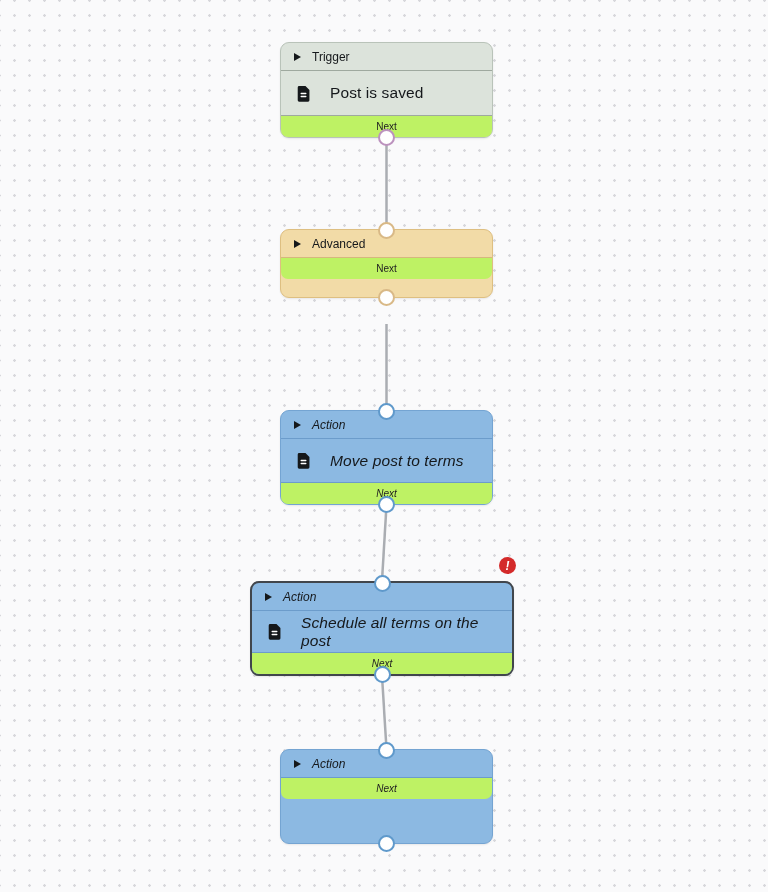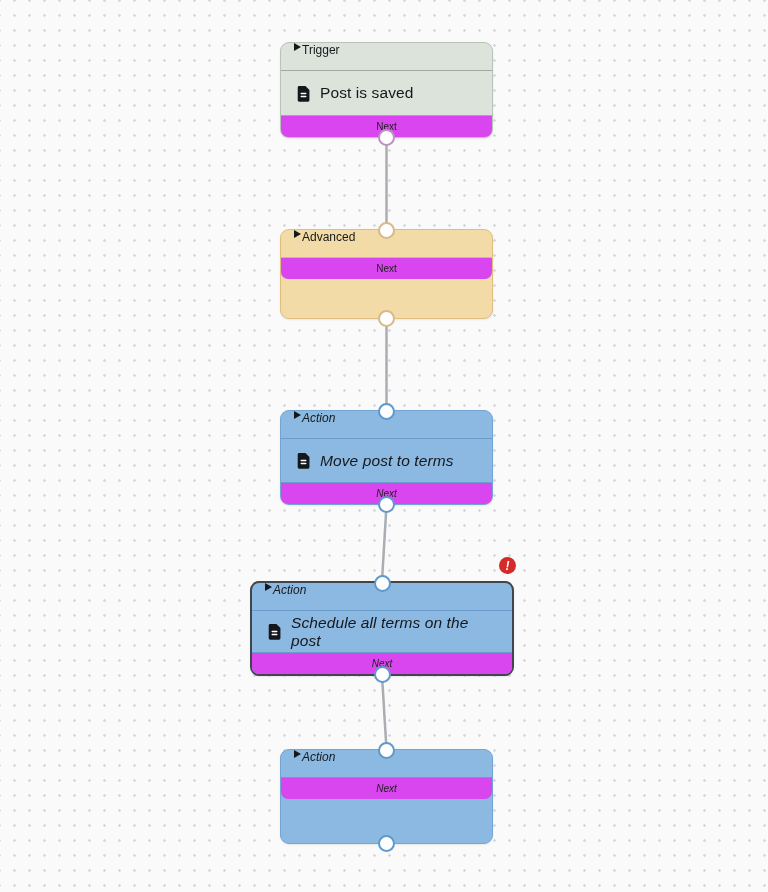--- a/index.html
+++ b/index.html
@@ -48,55 +48,56 @@
     background: #8cb9e2;
     border: 1px solid #74a4d2;
     font-style: italic;
     --divider: #6c9ccb;
     --handle: #5f99cb;
   }
   .node--selected {
     border: 2px solid #41464c;
   }
   .node-1 { left: 280px; top: 42px;  width: 213px; height: 96px; }
-  .node-2 { left: 280px; top: 229px; width: 213px; height: 90px; }
+  .node-2 { left: 280px; top: 229px; width: 213px; height: 69px; }
   .node-3 { left: 280px; top: 410px; width: 213px; height: 95px; }
   .node-4 { left: 250px; top: 581px; width: 264px; height: 95px; }
   .node-5 { left: 280px; top: 749px; width: 213px; height: 95px; }
 
   .node-header {
     height: 27px;
     flex: 0 0 27px;
     display: flex;
-    gap: 1px;
+    align-items: center;
+    gap: 11px;
     padding: 0 13px;
     font-size: 12px;
     border-bottom: 1px solid var(--divider);
   }
   .play-icon {
     width: 0; height: 0;
     border-left: 7px solid #15181b;
     border-top: 4.5px solid transparent;
     border-bottom: 4.5px solid transparent;
   }
   .node-body {
     flex: 1 1 auto;
     display: flex;
     align-items: center;
-    gap: 7px;
+    gap: 17px;
     padding: 0 13px;
     font-size: 15.5px;
     letter-spacing: 0.1px;
     border-bottom: 1px solid var(--divider);
   }
   .node-icon { display: inline-flex; align-items: center; }
   .node-footer {
     flex: 0 0 21px;
     height: 21px;
-    background: #d946ef;
+    background: #bef264;
     border-radius: 0 0 7px 7px;
     display: flex;
     align-items: center;
     justify-content: center;
     font-size: 10px;
     color: #222;
   }
   .handle {
     position: absolute;
     left: 50%;

